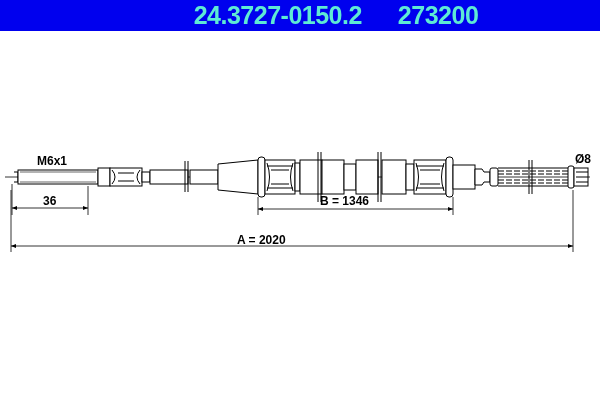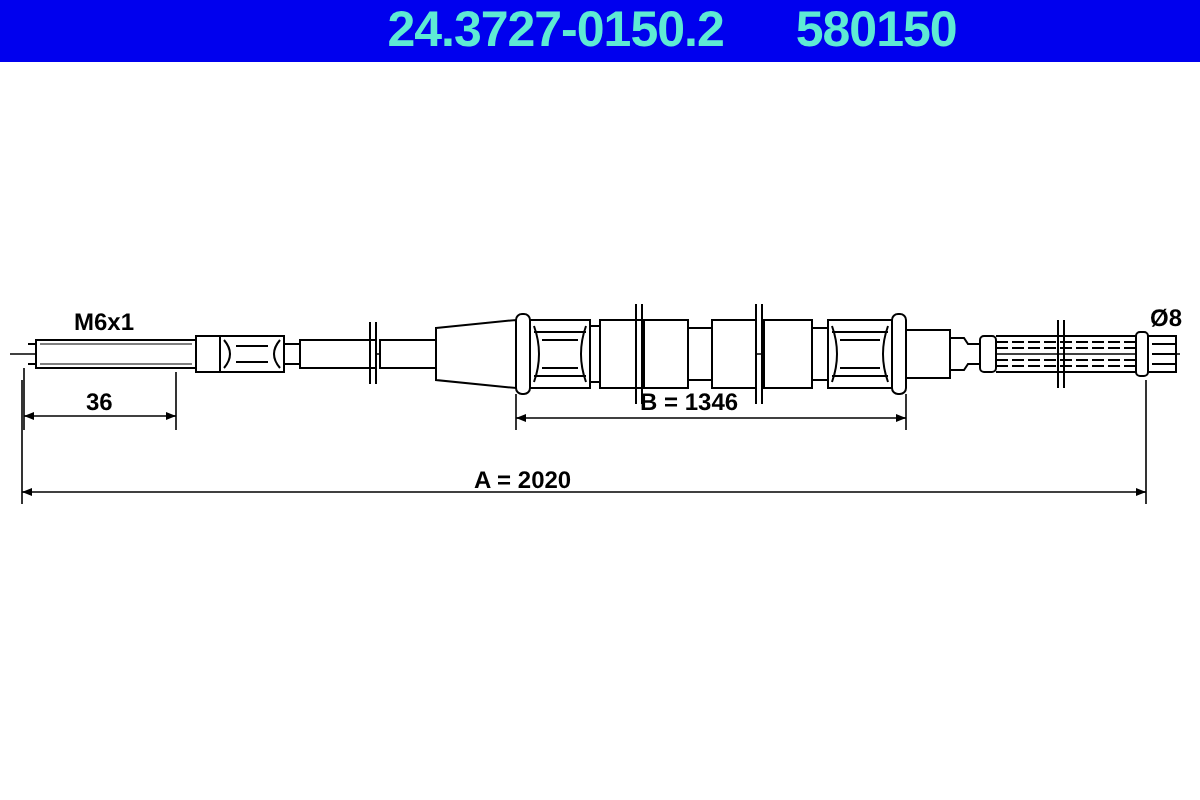--- a/index.html
+++ b/index.html
@@ -7,21 +7,21 @@
   .header { position:absolute; left:0; top:0; width:600px; height:31px; background:#0000ee; color:#5eead4; font-weight:bold; font-size:25px; display:flex; justify-content:center; align-items:center; gap:36px; letter-spacing:-0.5px;padding-left:36px; }
   .header span { display:block; line-height:31px; }
   svg.drawing { position:absolute; left:0; top:0; }
   .lbl { font-family:"Liberation Sans", sans-serif; font-weight:bold; font-size:12px; fill:#000; }
 </style>
 </head>
 <body>
 
 <div class="header">
   <span>24.3727-0150.2</span>
-  <span>580150</span>
+  <span>273200</span>
 </div>
 
 <svg class="drawing" width="600" height="400" viewBox="0 0 600 400">
   <g stroke="#000" stroke-width="1" fill="#fff">
 
     <line x1="5" y1="177" x2="590" y2="177" stroke-width="0.8"></line>
 
     <g>
       <path d="M14 172 L18 172 L18 182 L14 182" fill="none"></path>
       <rect x="18" y="170" width="80" height="14"></rect>

